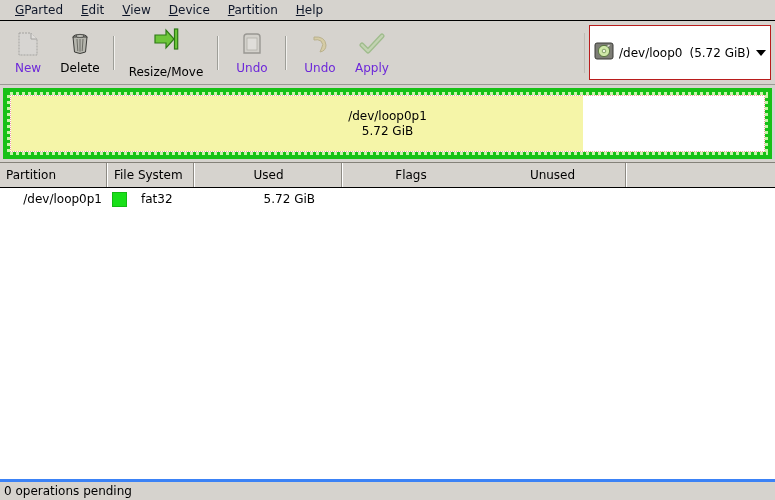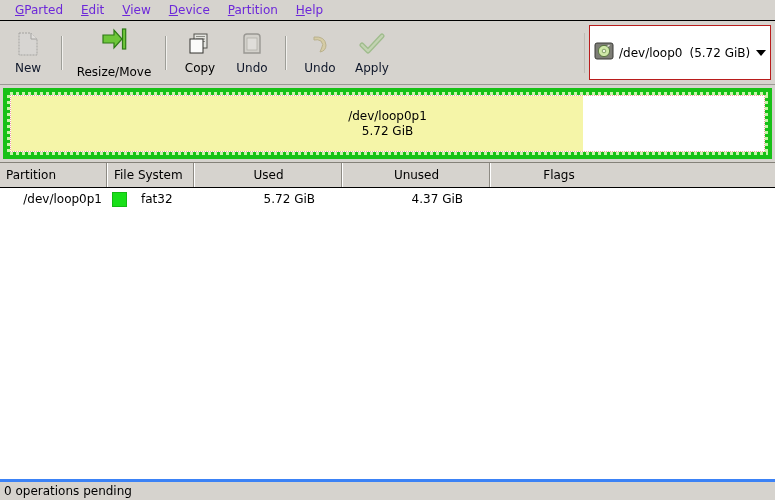--- a/index.html
+++ b/index.html
@@ -33,21 +33,21 @@
     align-items: center;
     padding-left: 6px;
     border-bottom: 1px solid #000000;
     box-sizing: border-box;
     flex: 0 0 auto;
   }
   .menu-item {
     padding: 2px 9px 2px 9px;
     font-size: 12px;
     line-height: 14px;
-    color: #6d28d9;
+    color: #0f172a;
     white-space: nowrap;
     cursor: default;
   }
   .menu-item u { text-decoration: underline; }
 
   
   .toolbar {
     height: 64px;
     background: #d6d3ce;
     display: flex;
@@ -81,21 +81,21 @@
     align-items: center;
     justify-content: center;
     margin-bottom: 5px;
   }
   .tb-lbl {
     font-size: 12px;
     line-height: 13px;
     color: #000000;
     white-space: nowrap;
   }
-  .tb-btn.disabled .tb-lbl { color: #0f172a; }
+  .tb-btn.disabled .tb-lbl { color: #6d28d9; }
   .tb-btn.disabled .tb-ico { opacity: 0.40; }
   .tb-sep {
     width: 1px;
     align-self: center;
     height: 34px;
     background: #9e9e98;
     border-right: 1px solid #f2f1ee;
     margin: 0 7px;
     flex: 0 0 auto;
   }
@@ -278,45 +278,46 @@
       <div class="tb-btn disabled">
         <span class="tb-ico">
           <svg width="22" height="24" viewBox="0 0 22 24">
             <path d="M2 1 H14 L20 7 V23 H2 Z" fill="#d9d9d9" stroke="#5a5a5a" stroke-width="1" stroke-dasharray="2 1"></path>
             <path d="M14 1 L14 7 L20 7" fill="#f0f0f0" stroke="#5a5a5a" stroke-width="1"></path>
           </svg>
         </span>
         <span class="tb-lbl">New</span>
       </div>
 
+      <div class="tb-btn">
+        <span class="tb-ico">
+          <svg width="22" height="24" viewBox="0 0 22 24">
+            <ellipse cx="11" cy="5" rx="7" ry="2.6" fill="#9b9b93" stroke="#3d3d3a" stroke-width="1"></ellipse>
+            <path d="M4 5 L5.5 20 Q11 23 16.5 20 L18 5 Z" fill="#b5b5ad" stroke="#3d3d3a" stroke-width="1"></path>
+            <path d="M8 7 L8.8 19 M11 7 L11 19.6 M14 7 L13.2 19" stroke="#6d6d66" stroke-width="1" fill="none"></path>
+            <ellipse cx="11" cy="4" rx="4" ry="1.4" fill="#cfcfc8" stroke="#3d3d3a" stroke-width="0.8"></ellipse>
+          </svg>
+        </span>
+        <span class="tb-lbl">Delete</span>
+      </div>
 
       <div class="tb-sep"></div>
 
       <div class="tb-btn wide">
         <span class="tb-ico">
           <svg width="26" height="24" viewBox="0 0 26 24">
             <path d="M2 8 H13 V3 L21 12 L13 21 V16 H2 Z" fill="#6ec63a" stroke="#2e7a16" stroke-width="1.2"></path>
             <rect x="21.5" y="2" width="3.2" height="20" fill="#6ec63a" stroke="#2e7a16" stroke-width="1.2"></rect>
           </svg>
         </span>
         <span class="tb-lbl">Resize/Move</span>
       </div>
 
       <div class="tb-sep"></div>
 
-      <div class="tb-btn">
-        <span class="tb-ico">
-          <svg width="24" height="24" viewBox="0 0 24 24">
-            <rect x="6" y="2" width="13" height="14" fill="#e4e4e0" stroke="#55554f" stroke-width="1"></rect>
-            <path d="M8 4.5 H17 M8 7 H17 M8 9.5 H17" stroke="#8d8d86" stroke-width="1"></path>
-            <rect x="2" y="7" width="13" height="14" fill="#fbfbfa" stroke="#33332f" stroke-width="1"></rect>
-          </svg>
-        </span>
-        <span class="tb-lbl">Copy</span>
-      </div>
 
       <div class="tb-btn disabled">
         <span class="tb-ico">
           <svg width="22" height="24" viewBox="0 0 22 24">
             <path d="M3 5 Q3 2 6 2 H16 Q19 2 19 5 V21 H3 Z" fill="#cfcfc8" stroke="#3f3f3b" stroke-width="1.4"></path>
             <rect x="6" y="6" width="10" height="12" fill="#eeeeea" stroke="#7a7a74" stroke-width="0.8"></rect>
           </svg>
         </span>
         <span class="tb-lbl">Undo</span>
       </div>
@@ -378,36 +379,35 @@
     <div class="thead" id="thead">
         <div class="th" style="width: 108px; flex: 0 0 108px;">
           <span>Partition</span>
         </div>
         <div class="th" style="width: 87px; flex: 0 0 87px;">
           <span>File System</span>
         </div>
         <div class="th center" style="width: 148px; flex: 0 0 148px;">
           <span>Used</span>
         </div>
+        <div class="th center last" style="width: 136px; flex: 0 0 136px;">
+          <span>Flags</span>
+        </div>
         <div class="th center" style="width: 148px; flex: 0 0 148px;">
           <span>Unused</span>
-        </div>
-        <div class="th center last" style="width: 136px; flex: 0 0 136px;">
-          <span>Flags</span>
         </div>
       </div>
     <div class="tbody" id="tbody">
         <div class="trow">
           <div class="td part-name" style="width: 108px; flex: 0 0 108px;">/dev/loop0p1</div>
           <div class="td fs" style="width: 87px; flex: 0 0 87px;">
             <span class="fs-swatch" style="background: rgb(24, 224, 24);"></span>
             <span class="fs-text">fat32</span>
           </div>
           <div class="td right" style="width: 148px; flex: 0 0 148px;">5.72 GiB</div>
-          <div class="td right" style="width: 148px; flex: 0 0 148px;">4.37 GiB</div>
           <div class="td right" style="width: 136px; flex: 0 0 136px;"></div>
         </div>
       </div>
   </div>
 
   <div class="statusbar">
     <span>0 operations pending</span>
   </div>
 </div>
 

